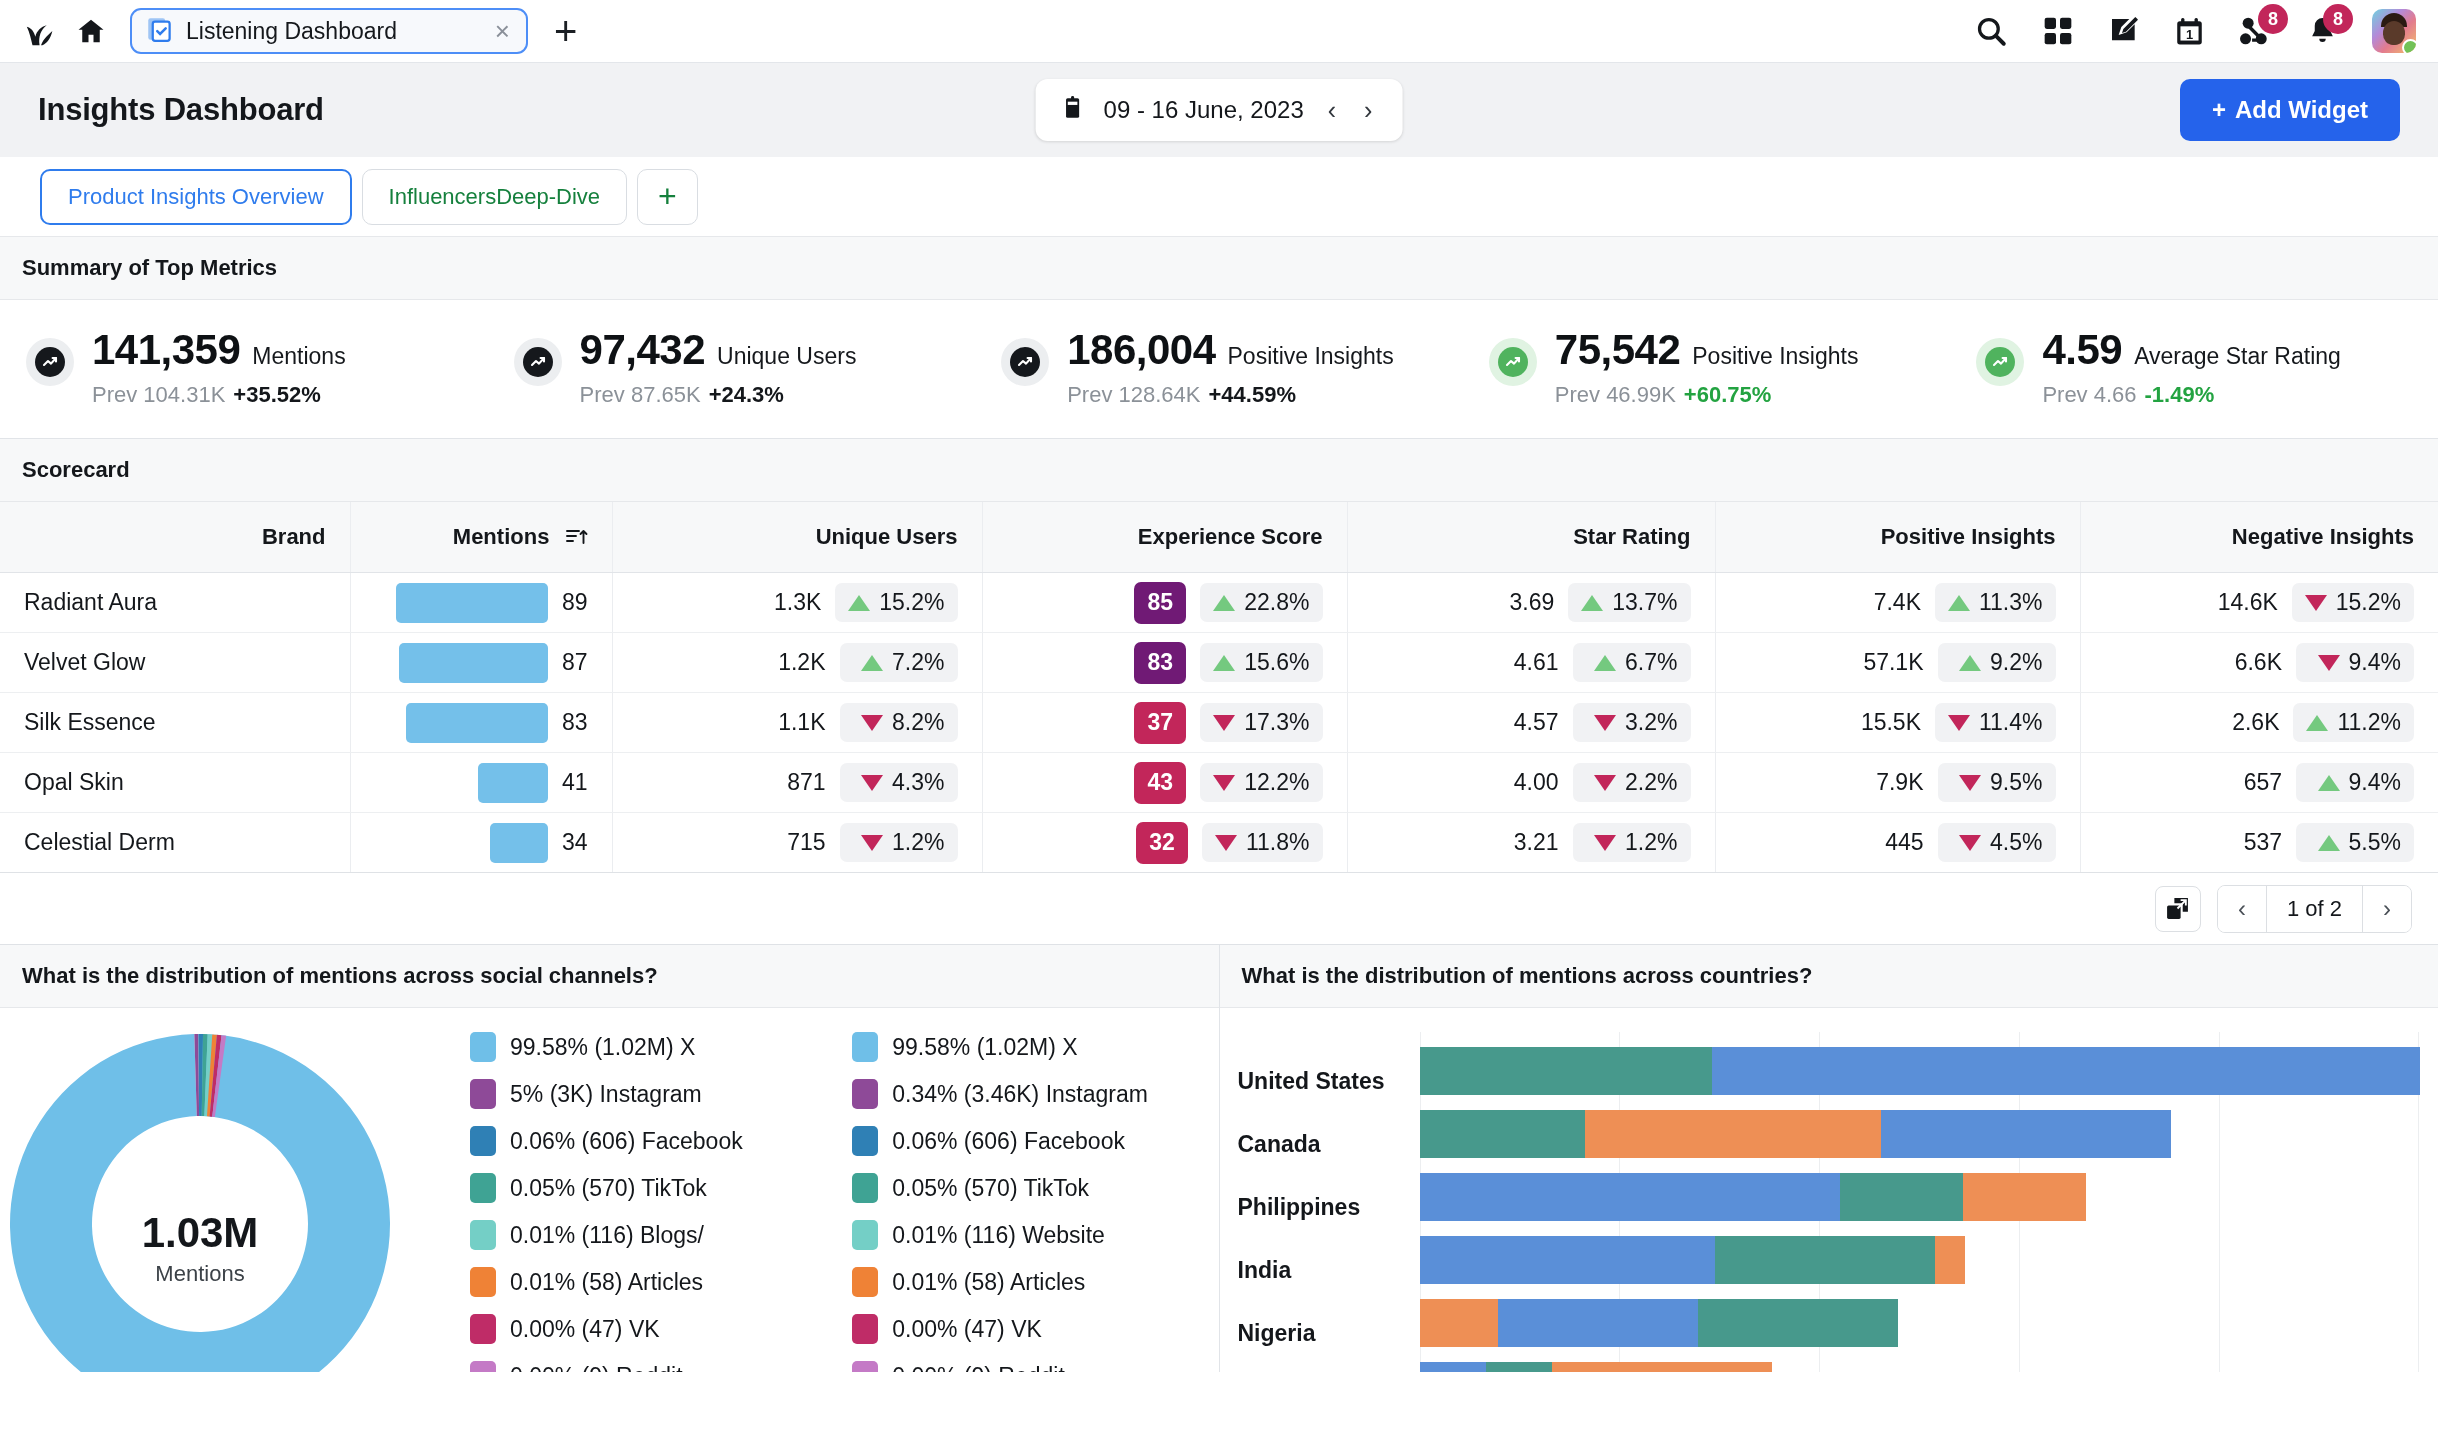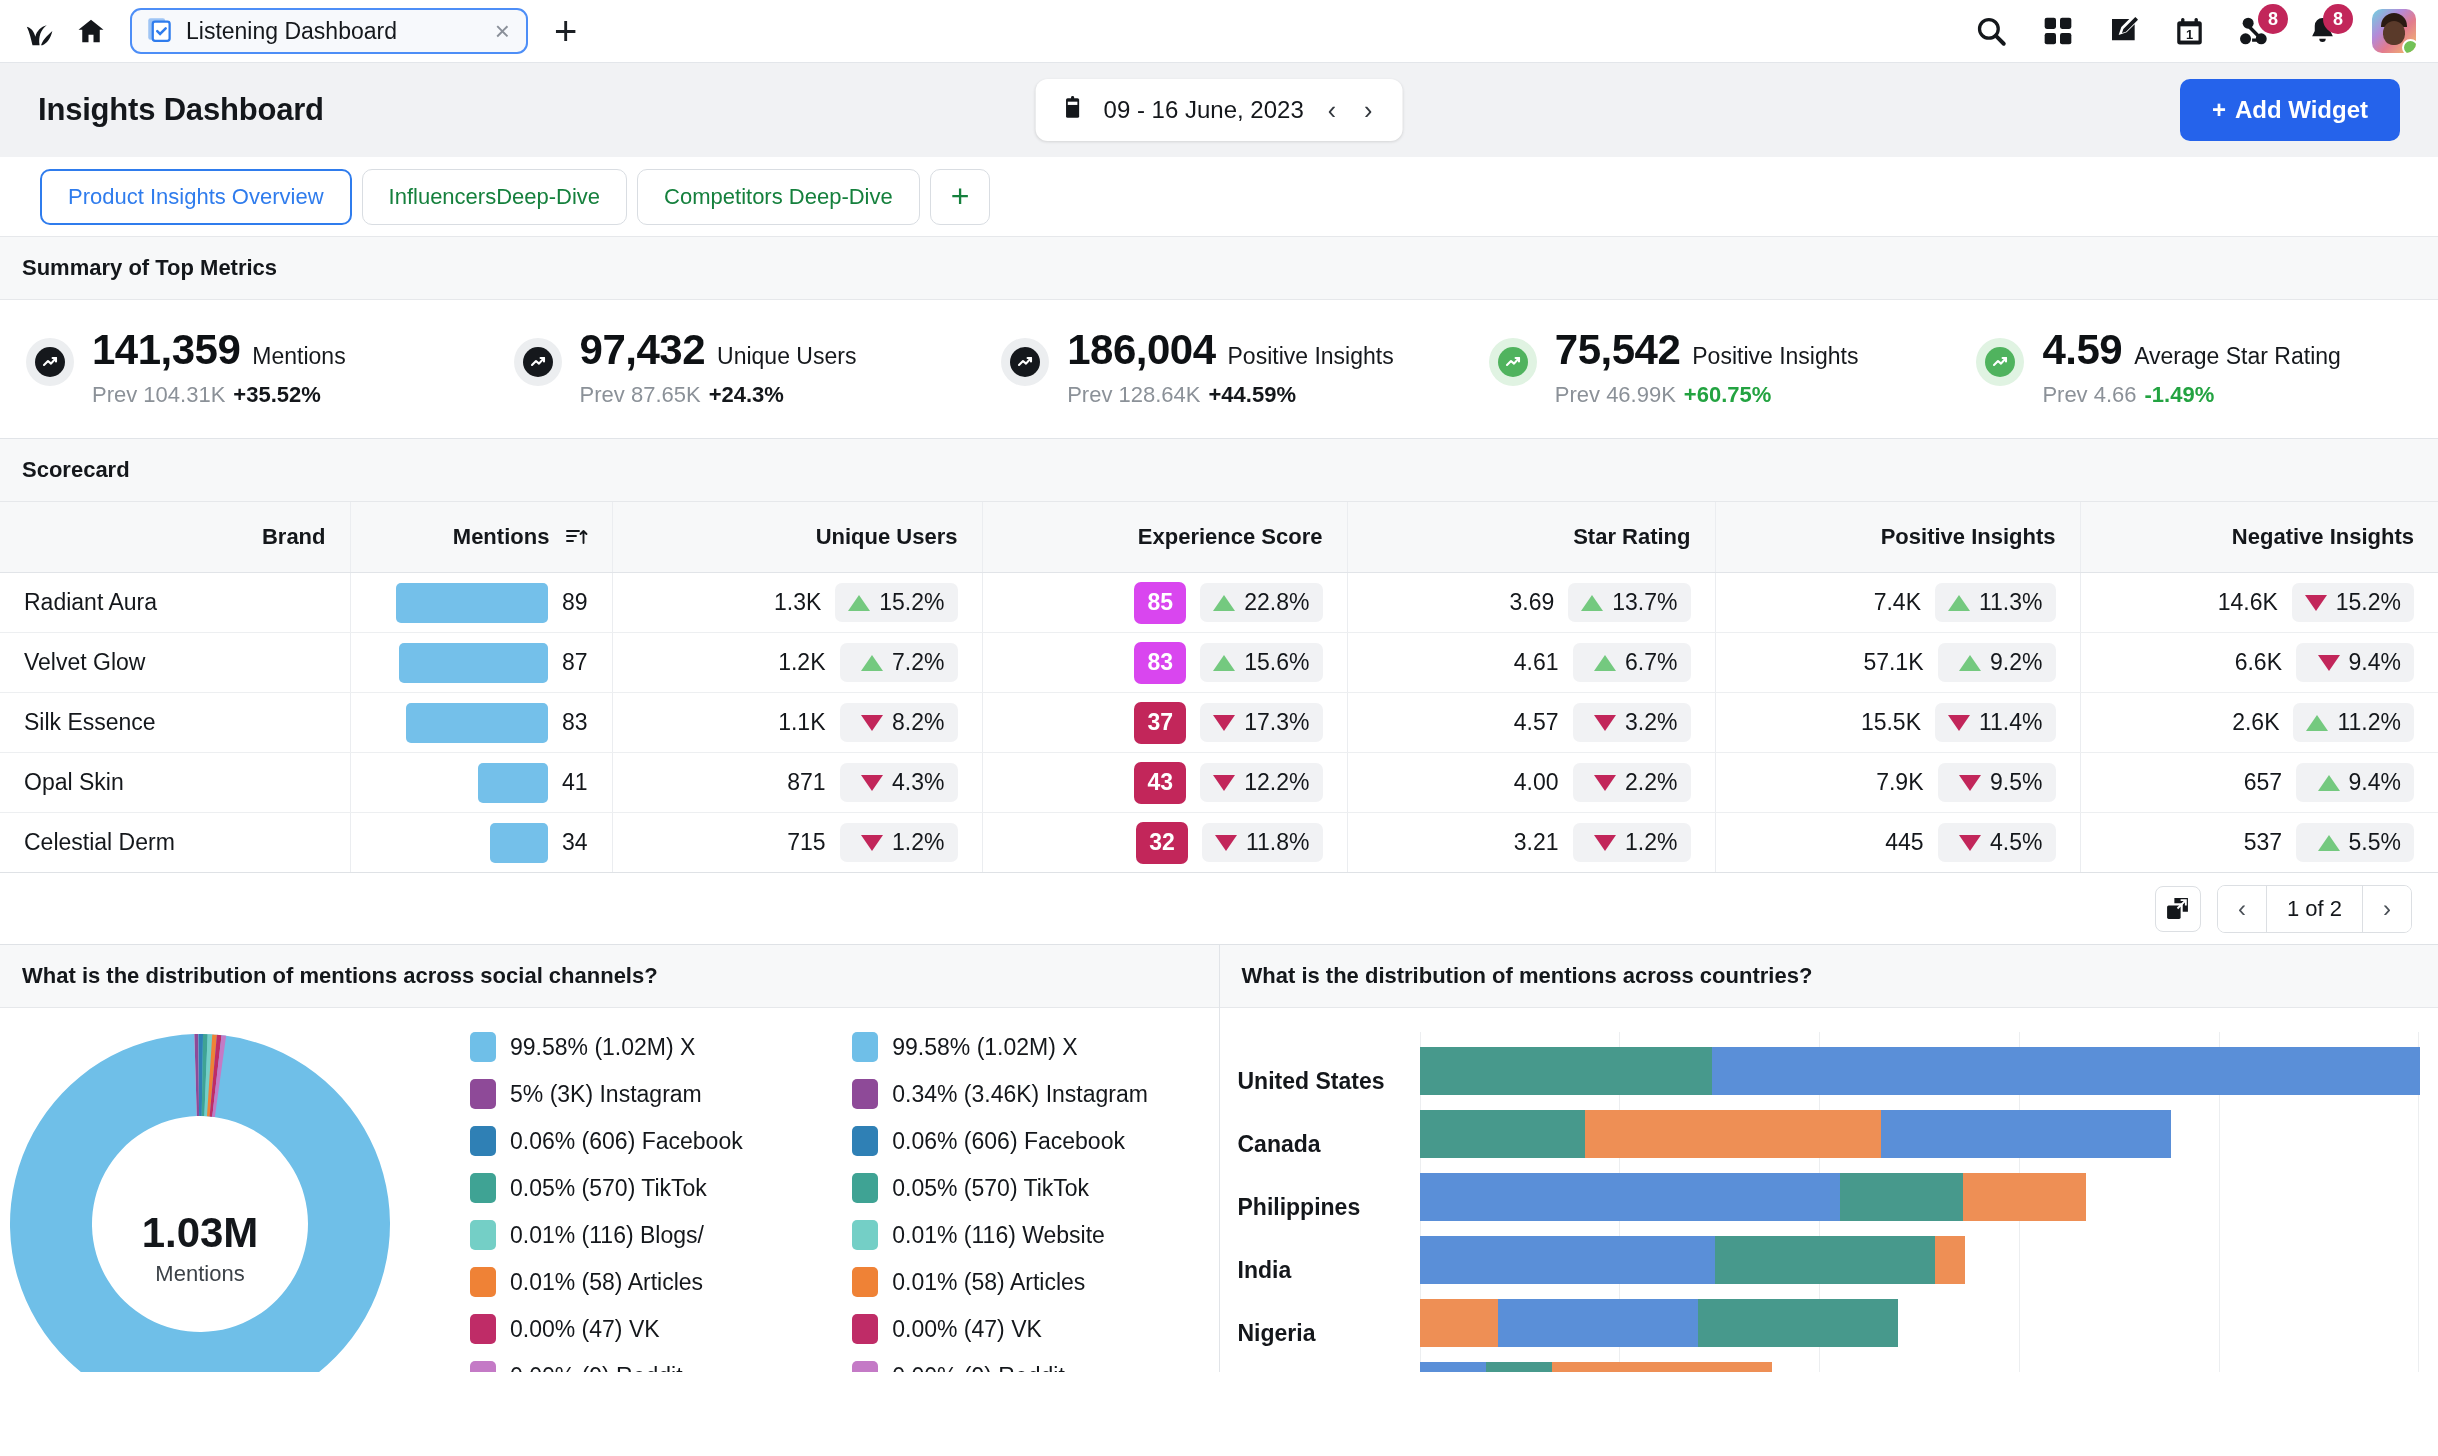--- a/index.html
+++ b/index.html
@@ -142,21 +142,21 @@
   .tri { width: 0; height: 0; }
   .tri.up { border-left: 11px solid transparent; border-right: 11px solid transparent;
             border-bottom: 16px solid #74c97f; }
   .tri.down { border-left: 11px solid transparent; border-right: 11px solid transparent;
               border-top: 16px solid #c2265a; }
   .score-chip {
     display: inline-flex; align-items: center; justify-content: center;
     width: 52px; height: 42px; border-radius: 7px; color: #fff;
     font-size: 23px; font-weight: 700;
   }
-  .score-chip.good { background: #d946ef; }
+  .score-chip.good { background: #701a75; }
   .score-chip.bad { background: #c2265a; }
   .table-footer {
     display: flex; align-items: center; justify-content: flex-end; gap: 16px;
     padding: 14px 26px; background: #fff; border-bottom: 1px solid #dfe2e6; height: 72px;
   }
   .icon-btn-sq {
     width: 46px; height: 46px; border: 1px solid #dcdfe3; border-radius: 8px;
     background: #fff; display: flex; align-items: center; justify-content: center; cursor: pointer;
   }
   .pager { display: flex; align-items: center; border: 1px solid #dcdfe3; border-radius: 8px; overflow: hidden; }
@@ -303,21 +303,20 @@
 
   <button class="add-widget">
     <span>+</span>
     <span>Add Widget</span>
   </button>
 </div>
 
 <div class="tabstrip">
   <div class="dtab active">Product Insights Overview</div>
   <div class="dtab">InfluencersDeep-Dive</div>
-  <div class="dtab">Competitors Deep-Dive</div>
   <div class="dtab plus">+</div>
 </div>
 
 <div class="section-bar">Summary of Top Metrics</div>
 <div class="metrics" id="metrics-host">
     <div class="metric">
       <div class="m-circle ">
         <div class="m-dot">
           <svg width="18" height="18" viewBox="0 0 18 18">
             <path d="M3 12l4-4 3 2.6L15 5" stroke="#fff" stroke-width="2.1" fill="none" stroke-linecap="round" stroke-linejoin="round"></path>

